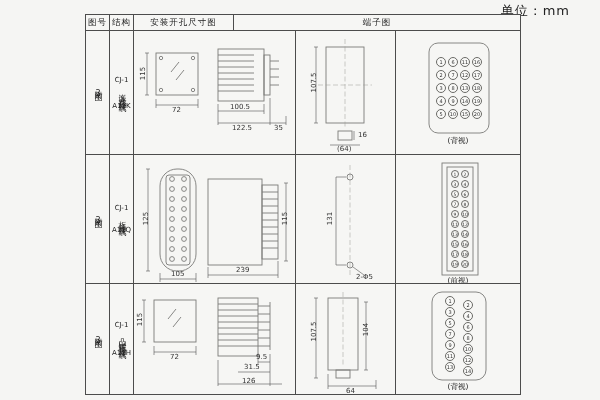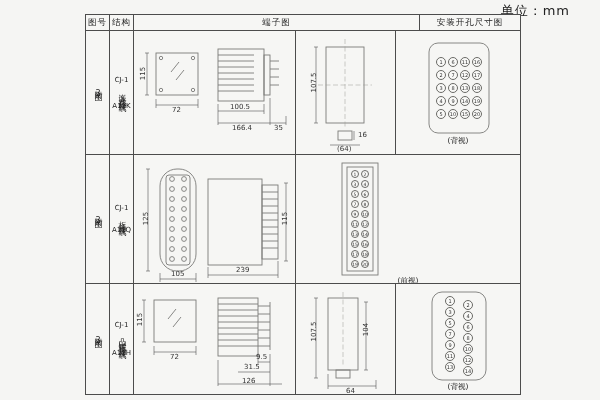--- a/index.html
+++ b/index.html
@@ -36,22 +36,22 @@
 <body>
 
 <div>
   <div class="unit">单位：mm</div>
 
   <div class="tbl">
 
     <div class="hrow">
       <div class="cell w-fig hcell">图号</div>
       <div class="cell w-str hcell">结构</div>
+      <div class="cell w-ins hcell">安装开孔尺寸图</div>
       <div class="cell w-ter hcell">端子图</div>
-      <div class="cell w-ins hcell">安装开孔尺寸图</div>
     </div>
 
     <div class="trow r1">
       <div class="cell w-fig figcell">
         <div class="vt">附图3</div>
       </div>
       <div class="cell w-str strcell">
         <span class="hs">CJ-1</span>
         <div class="vt">嵌入式后接线</div>
         <span class="hs">A11K</span>
@@ -72,21 +72,21 @@
             <rect x="130" y="24" width="6" height="40"></rect>
             <path d="M136 30h9M136 38h9M136 46h9M136 54h9"></path>
           </g>
           <g stroke="#555" stroke-width="0.6">
             <path d="M13 22 V64 M11 22 H15 M11 64 H15 M22 74 H64 M22 68 V77 M64 68 V77 M84 80 H130 M84 92 H136 M136 92 H152 M84 73 V94 M130 73 V83 M136 67 V94 M152 85 V94"></path>
           </g>
         </svg>
         <span class="dim dimv" style="left:3px;top:39px">115</span>
         <span class="dim" style="left:38px;top:76px">72</span>
         <span class="dim" style="left:96px;top:73px">100.5</span>
-        <span class="dim" style="left:98px;top:94px">166.4</span>
+        <span class="dim" style="left:98px;top:94px">122.5</span>
         <span class="dim" style="left:140px;top:94px">35</span>
       </div>
       <div class="cell w-ins">
         <svg width="99" height="124" viewBox="0 0 99 124">
           <g stroke="#7b7b78" fill="none" stroke-width="0.9">
             <rect x="30" y="16" width="38" height="76"></rect>
             <rect x="42" y="100" width="14" height="9"></rect>
           </g>
           <g stroke="#9a9a96" fill="none" stroke-width="0.5" stroke-dasharray="5 2.5">
             <path d="M49 8 V98 M22 54 H76"></path>
@@ -171,20 +171,36 @@
           </g>
           <g stroke="#555" stroke-width="0.6">
             <path d="M14 14 V116 M12 14 H16 M12 116 H16 M26 124 H62 M26 118 V127 M62 118 V127 M74 120 H144 M74 112 V123 M144 106 V123 M152 28 V106 M150 28 H154 M150 106 H154"></path>
           </g>
         </svg>
         <span class="dim dimv" style="left:6px;top:60px">125</span>
         <span class="dim" style="left:37px;top:116px">105</span>
         <span class="dim" style="left:102px;top:112px">239</span>
         <span class="dim dimv" style="left:145px;top:60px">115</span>
       </div>
+      <div class="cell w-ins">
+        <svg width="99" height="129" viewBox="0 0 99 129">
+          <g stroke="#7b7b78" fill="none" stroke-width="0.9">
+            <circle cx="54" cy="22" r="3"></circle>
+              <circle cx="54" cy="110" r="3"></circle>
+          </g>
+          <g stroke="#9a9a96" fill="none" stroke-width="0.5" stroke-dasharray="5 2.5">
+            <path d="M54 10 V122"></path>
+          </g>
+          <g stroke="#555" stroke-width="0.6">
+            <path d="M40 22 V110 M40 22 H50 M40 110 H50 M57 112 L68 120"></path>
+          </g>
+        </svg>
+        <span class="dim dimv" style="left:28px;top:60px">131</span>
+        <span class="dim" style="left:60px;top:119px">2-Φ5</span>
+      </div>
       <div class="cell w-ter">
         <svg width="125" height="129" viewBox="0 0 125 129">
           <g stroke="#7b7b78" fill="none" stroke-width="0.9">
             <rect x="46" y="8" width="36" height="112"></rect>
             <rect x="51" y="12" width="26" height="104"></rect>
           </g>
         </svg>
         <div class="tgrid g2">
             <div class="term">1</div>
             <div class="term">2</div>

